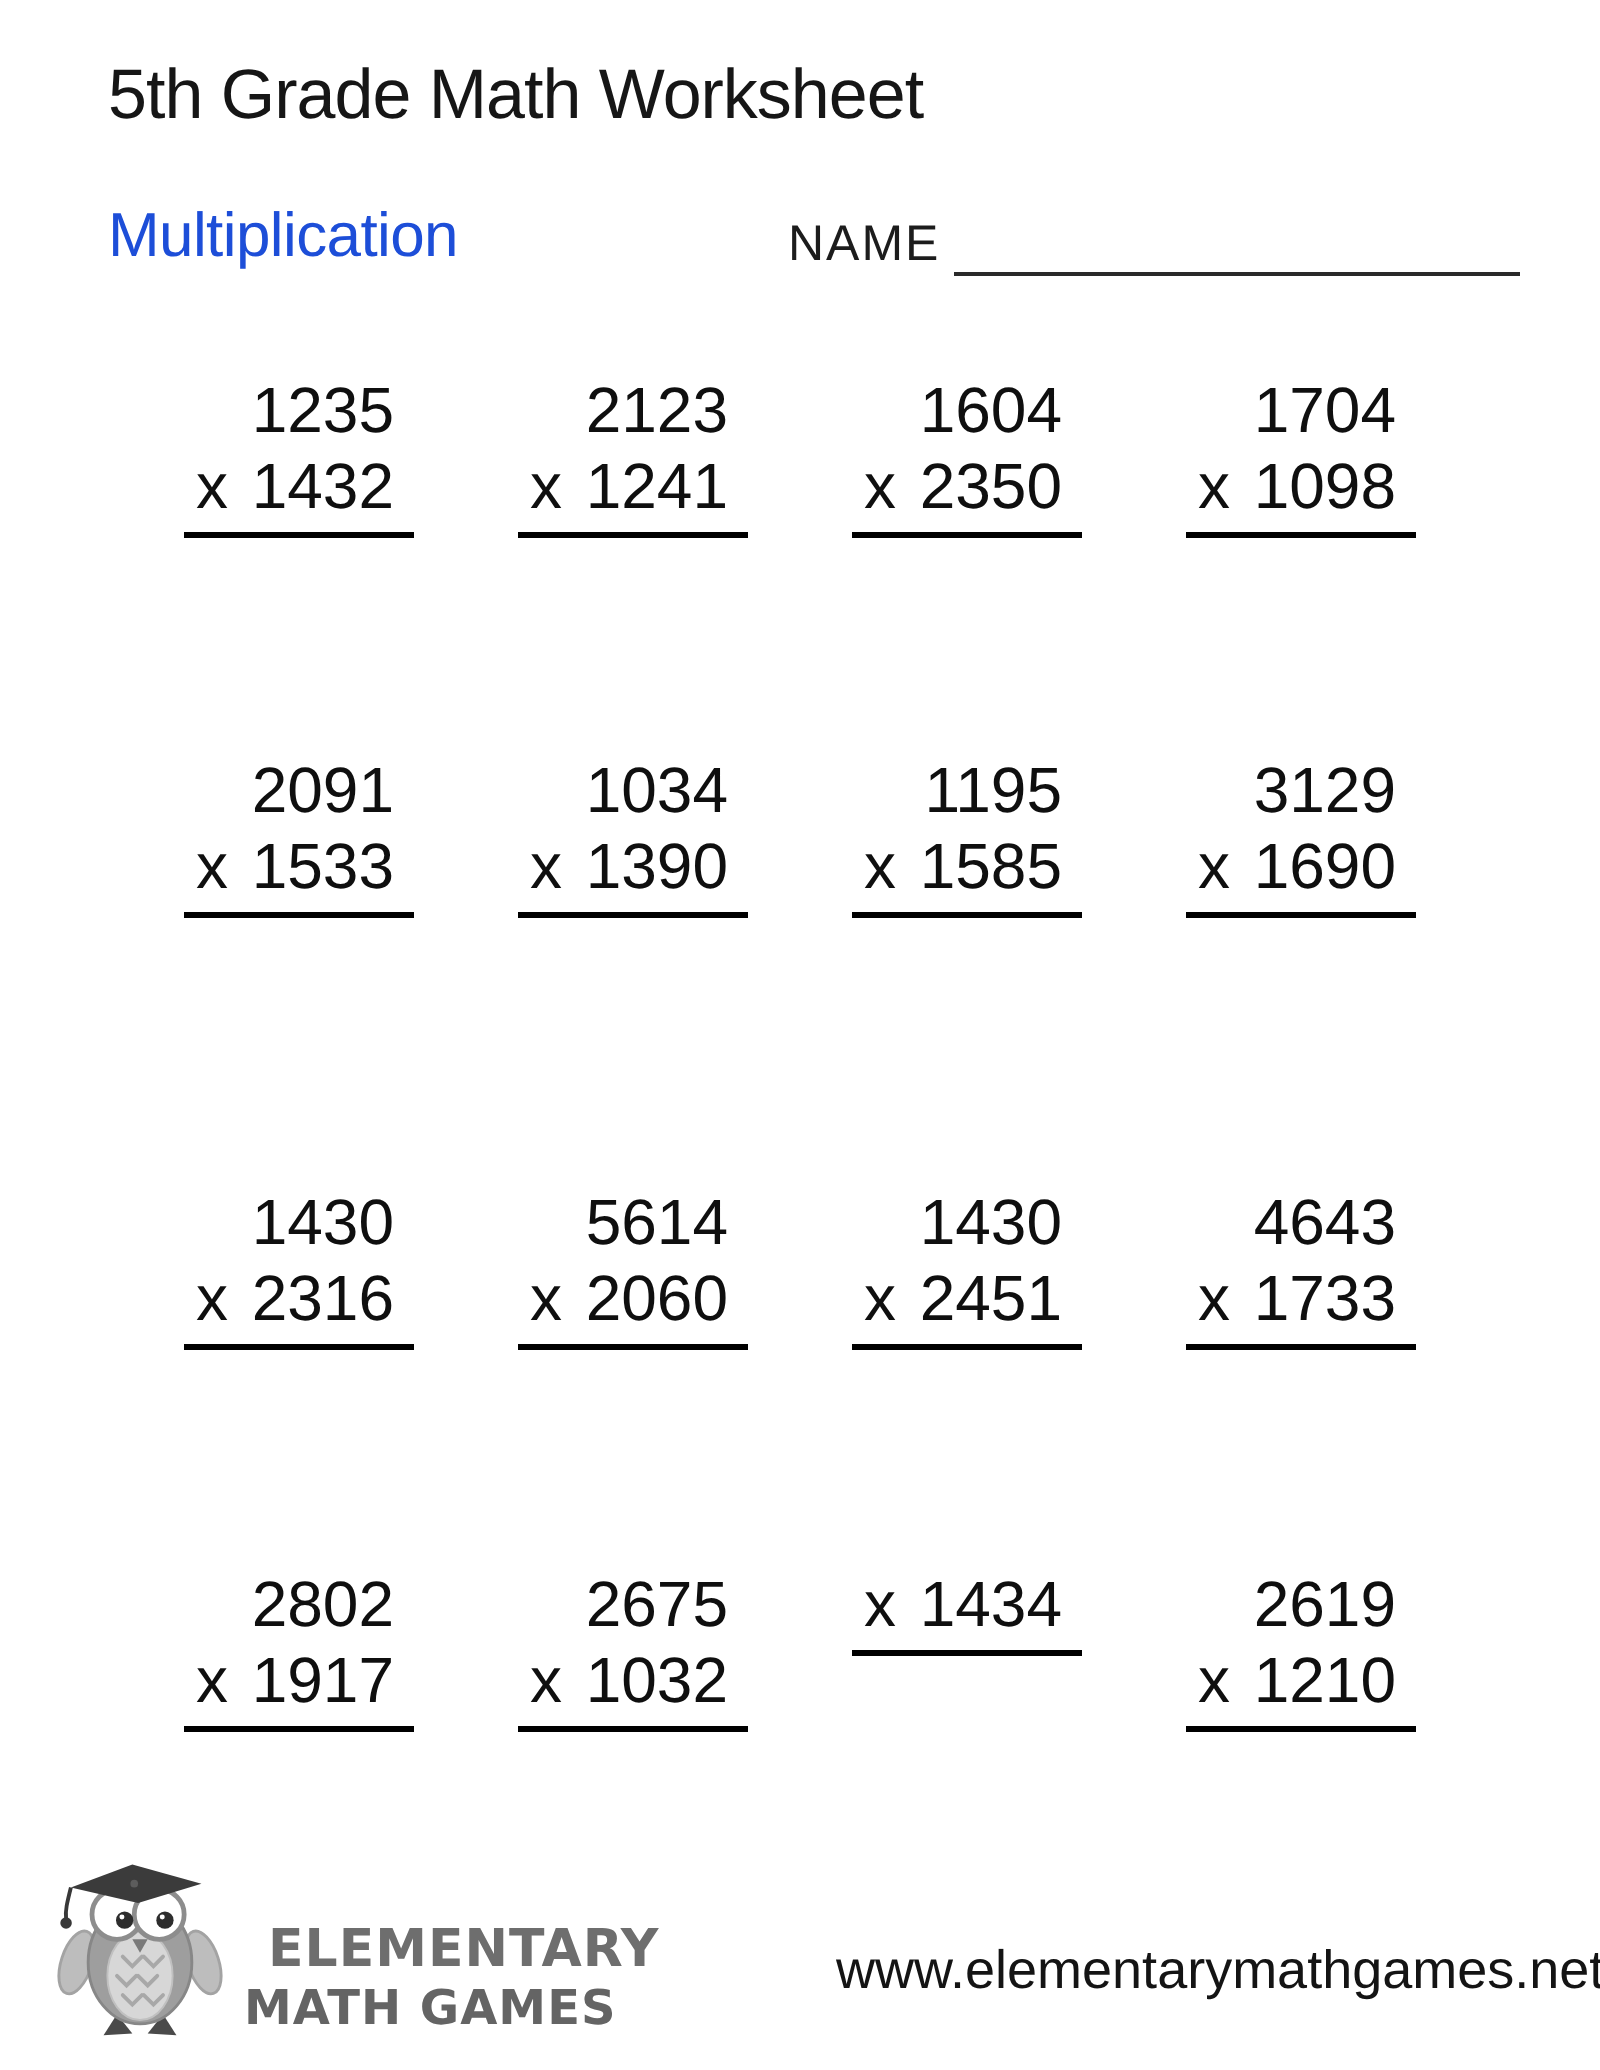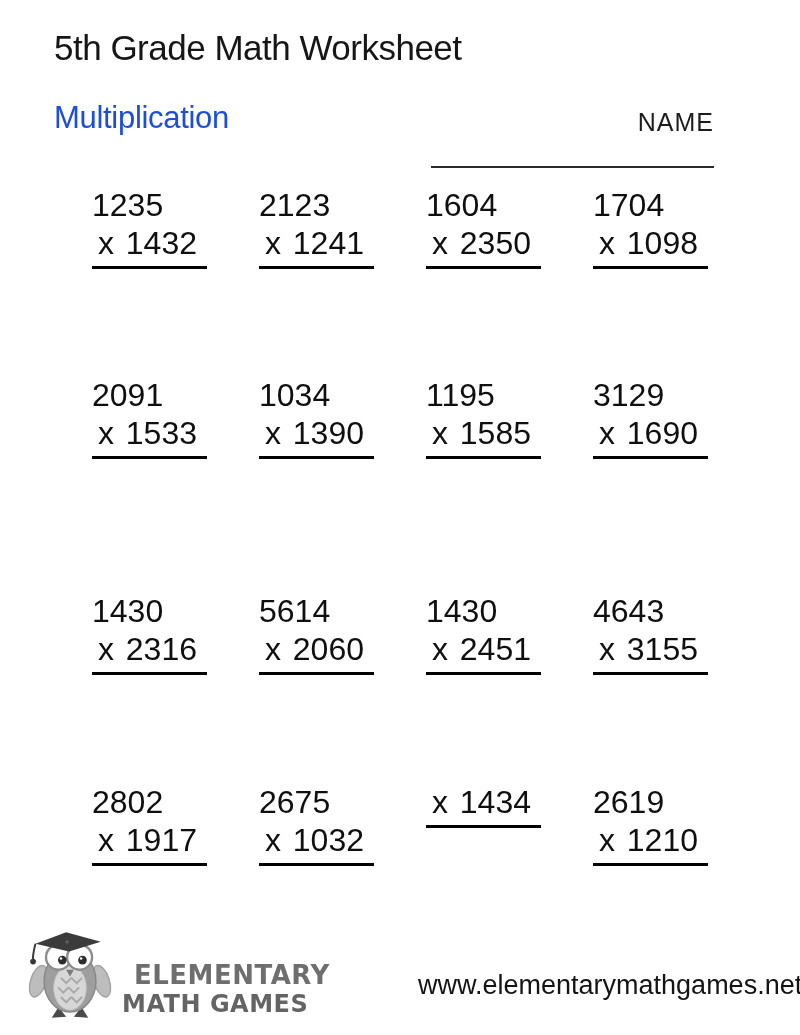--- a/index.html
+++ b/index.html
@@ -15,42 +15,42 @@
     position: absolute; left: 54px; top: 28px;
     font-size: 35px; font-weight: 400; color: #161616;
     letter-spacing: -0.5px; white-space: nowrap;
   }
   .subtitle {
     position: absolute; left: 54px; top: 100px;
     font-size: 31px; font-weight: 400; color: #1d4ed8;
     letter-spacing: -0.3px;
   }
   .name-row {
-    position: absolute; left: 424px; top: 106px;
-    display: flex; align-items: flex-end; flex-direction: column;
+    position: absolute; left: 394px; top: 106px;
+    display: flex; align-items: flex-end;
   }
   .name-label {
     font-size: 25px; letter-spacing: 1px; color: #1c1c1c;
     line-height: 32px;
   }
   .name-line {
     width: 283px; height: 28px; margin-left: 7px;
     border-bottom: 2px solid #2a2a2a;
   }
   .prob-row {
     position: absolute; left: 92px;
     display: flex; gap: 52px;
   }
   .row-0 { top: 186px; }
   .row-1 { top: 376px; }
   .row-2 { top: 592px; }
   .row-3 { top: 783px; }
   .problem { width: 115px; }
   .p-top {
-    text-align: left; padding-right: 10px;
+    text-align: right; padding-right: 10px;
     font-size: 32px; line-height: 38px; color: #0f0f0f;
     white-space: nowrap;
   }
   .p-bot {
     display: flex; justify-content: space-between; align-items: baseline;
     padding: 0 10px 0 6px;
     font-size: 32px; line-height: 38px; color: #0f0f0f;
   }
   .answer-line {
     height: 3px; background: #000; margin-top: 4px;
@@ -179,21 +179,21 @@
     <div class="p-bot">
         <span>x</span>
         <span>2451</span>
       </div>
     <div class="answer-line"></div>
   </div>
   <div class="problem">
     <div class="p-top">4643</div>
     <div class="p-bot">
         <span>x</span>
-        <span>3155</span>
+        <span>1733</span>
       </div>
     <div class="answer-line"></div>
   </div>
 </div>
 
 <div class="prob-row row-3">
   <div class="problem">
     <div class="p-top">2802</div>
     <div class="p-bot">
         <span>x</span>

